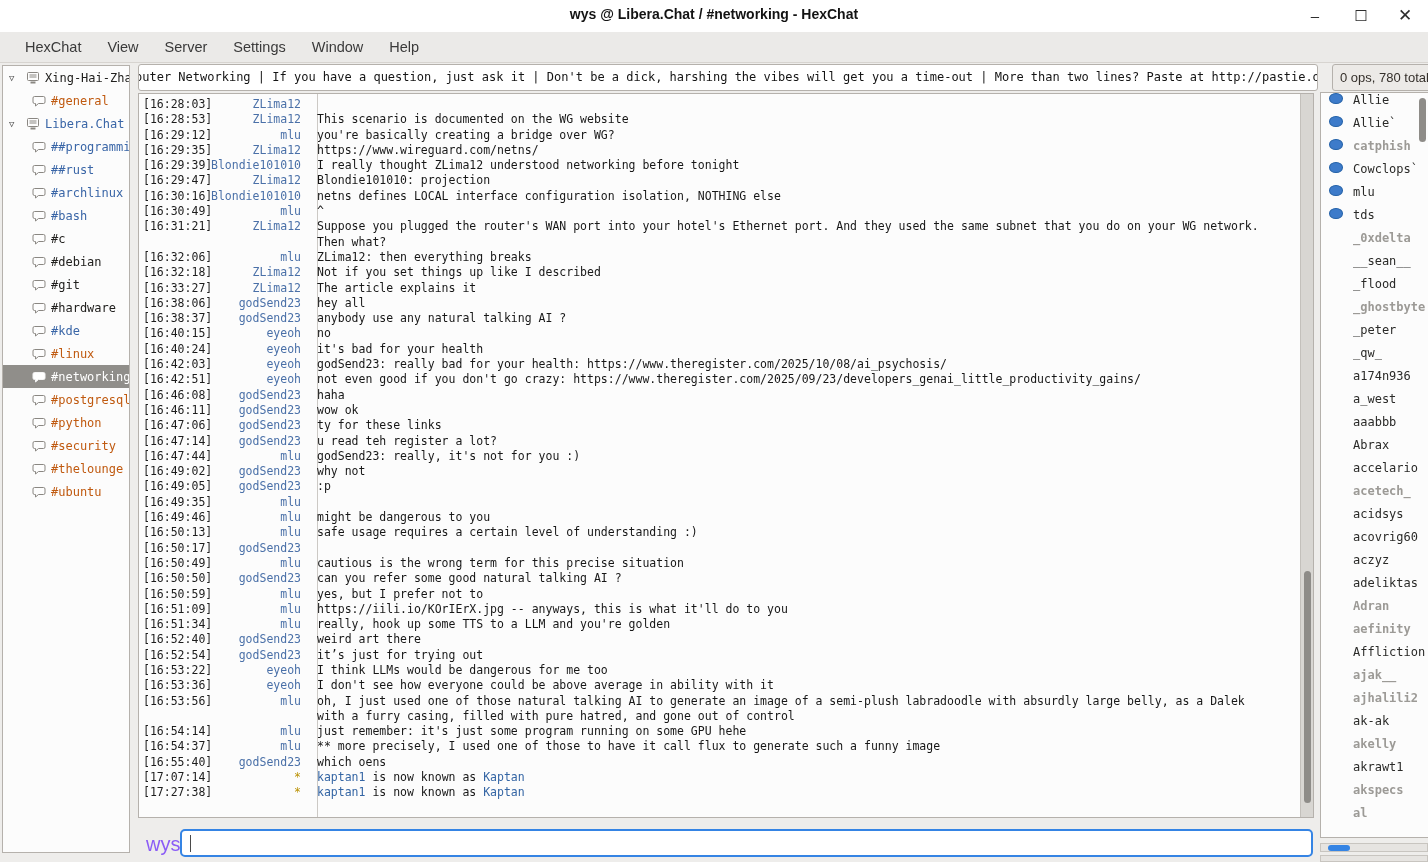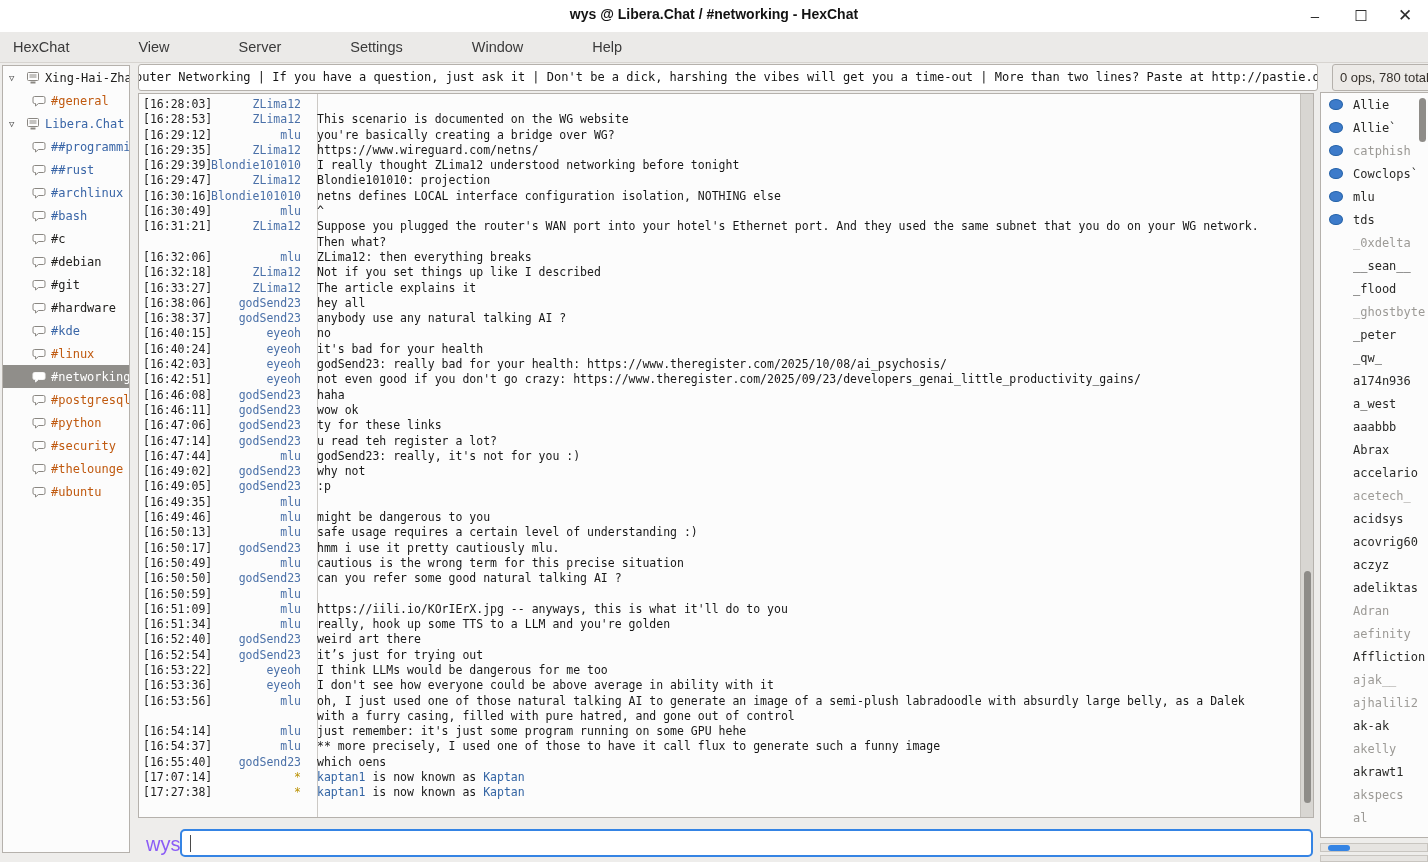--- a/index.html
+++ b/index.html
@@ -8,21 +8,21 @@
 
   
   .titlebar { position:absolute; left:0; top:0; width:1428px; height:32px; background:#ffffff;padding-left:32px; }
   .title { position:absolute; left:0; right:0; top:6px; text-align:center; font-size:14px; font-weight:bold; color:#131313; }
   .winbtn { position:absolute; top:4px; width:26px; height:24px; text-align:center; font-size:15px; line-height:24px; color:#2e2e2e; cursor:default; }
   .btn-min { right:100px; }
   .btn-max { right:54px; }
   .btn-close { right:10px; font-size:17px; }
 
   
-  .menubar { position:absolute; left:0; top:32px; width:1428px; height:31px; background:#ebeae8; border-bottom:1px solid #d7d4d0; display:flex; align-items:center; padding-left:0;gap:43px; }
+  .menubar { position:absolute; left:0; top:32px; width:1428px; height:31px; background:#ebeae8; border-bottom:1px solid #d7d4d0; display:flex; align-items:center; padding-left:12px; }
   .menu-item { font-size:14.5px; color:#3a3a3a; padding:0 13px; height:31px; line-height:31px; }
 
   
   .tree-panel { position:absolute; left:2px; top:65px; width:128px; height:788px; background:#fcfcfc; border:1px solid #b5b1ac; overflow:hidden; }
   .tree-row { height:23px; display:flex; align-items:center; white-space:nowrap; overflow:hidden; font-family:"DejaVu Sans Mono", monospace; font-size:12px; }
   .tree-row .expander { width:14px; margin-left:6px; font-size:9px; color:#4a4a4a; flex:none; }
   .tree-row.server .t-icon { margin-left:2px; }
   .tree-row.channel { padding-left:28px; }
   .t-icon { width:16px; height:14px; flex:none; margin-right:4px; color:#8a8782; }
   .t-label { overflow:hidden; white-space:nowrap; }
@@ -49,25 +49,25 @@
   .ts { width:70px; flex:none; color:#1c1c1c; padding-left:4px; white-space:nowrap; }
   .nick { width:100px; flex:none; text-align:right; color:var(--c-nick); white-space:nowrap; overflow:hidden; padding-right:8px; }
   .nick.star { color:var(--c-event); }
   .msg { width:958px; flex:none; color:#171717; word-wrap:break-word; padding-left:8px; }
   .msg .seg-link { color:var(--c-link); }
   .chat-vscroll { position:absolute; right:0; top:0; bottom:0; width:13px; background:#d8d6d2; border-left:1px solid #c3c0bb; }
   .chat-vthumb { position:absolute; left:3px; width:7px; top:66%; height:32%; background:#8e8c88; border-radius:4px; }
 
   
   .userlist-panel { position:absolute; left:1320px; top:92px; width:108px; height:746px; background:#fcfcfc; border:1px solid #b5b1ac; border-right:none; overflow:hidden; }
-  .user-row { height:23px; display:flex; align-items:center; white-space:nowrap; overflow:hidden; font-family:"DejaVu Sans Mono", monospace; font-size:12px; }
+  .user-row { height:23px; display:flex; white-space:nowrap; overflow:hidden; font-family:"DejaVu Sans Mono", monospace; font-size:12px; }
   .u-icon { width:14px; height:11px; border-radius:50%; background:var(--c-voice-fill); border:1px solid var(--c-voice-edge); flex:none; margin-left:8px; margin-right:10px; }
   .u-spacer { width:24px; flex:none; margin-left:8px; }
   .u-name { color:#2a2a28; }
-  .user-row.away .u-name { color:var(--c-away); }
+  .user-row.away .u-name { color:var(--c-away);font-weight:bold; }
   .ul-vscroll { position:absolute; right:2px; top:5px; width:7px; height:44px; background:#8e8c88; border-radius:4px; }
   .ul-hscroll1 { position:absolute; left:1320px; top:843px; width:108px; height:9px; background:#e6e4e1; border:1px solid #c8c5c0; }
   .ul-hthumb { position:absolute; left:7px; top:0.5px; width:22px; height:6px; background:var(--c-accent); border-radius:3px; }
   .ul-hscroll2 { position:absolute; left:1320px; top:855px; width:108px; height:7px; background:#e6e4e1; border:1px solid #c8c5c0; }
 
   
   .input-nick { position:absolute; left:146px; top:833px; font-size:20px; color:#8b5cf6; }
   .input-box { position:absolute; left:180px; top:829px; width:1133px; height:28px; background:#ffffff; border:2px solid var(--c-accent); border-radius:5px; }
   .caret { position:absolute; left:8px; top:4px; width:1px; height:17px; background:#4a4a4a; }
 
@@ -362,35 +362,35 @@
         <div class="msg">might be dangerous to you</div>
       </div>
       <div class="line">
         <span class="ts">[16:50:13]</span>
         <span class="nick">mlu</span>
         <div class="msg">safe usage requires a certain level of understanding :)</div>
       </div>
       <div class="line">
         <span class="ts">[16:50:17]</span>
         <span class="nick">godSend23</span>
-        <div class="msg">hmm i use it pretty cautiously mlu.</div>
       </div>
       <div class="line">
         <span class="ts">[16:50:49]</span>
         <span class="nick">mlu</span>
         <div class="msg">cautious is the wrong term for this precise situation</div>
       </div>
       <div class="line">
         <span class="ts">[16:50:50]</span>
         <span class="nick">godSend23</span>
         <div class="msg">can you refer some good natural talking AI ?</div>
       </div>
       <div class="line">
         <span class="ts">[16:50:59]</span>
         <span class="nick">mlu</span>
+        <div class="msg">yes, but I prefer not to</div>
       </div>
       <div class="line">
         <span class="ts">[16:51:09]</span>
         <span class="nick">mlu</span>
         <div class="msg">https://iili.io/KOrIErX.jpg -- anyways, this is what it'll do to you</div>
       </div>
       <div class="line">
         <span class="ts">[16:51:34]</span>
         <span class="nick">mlu</span>
         <div class="msg">really, hook up some TTS to a LLM and you're golden</div>

